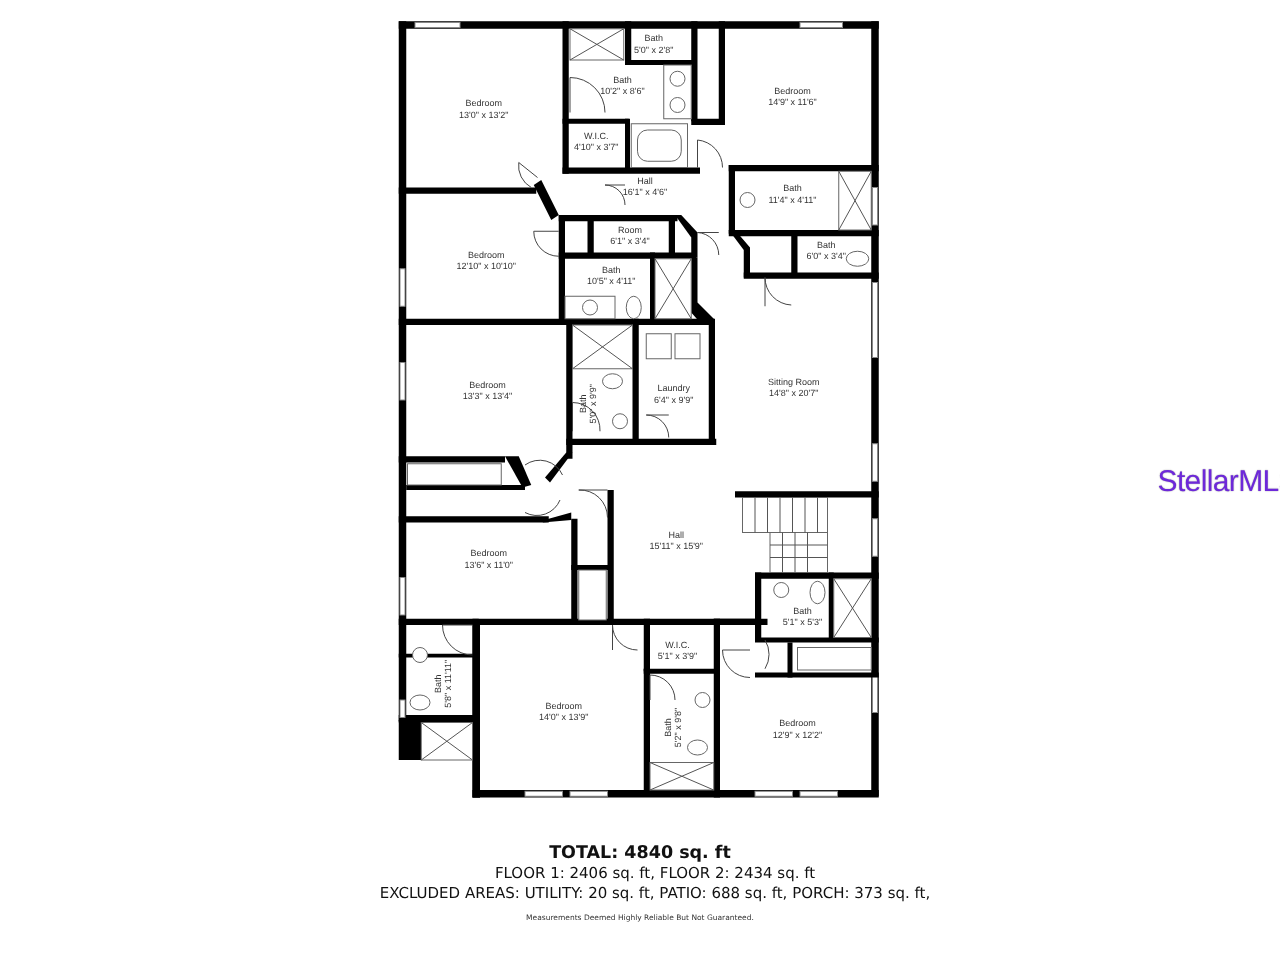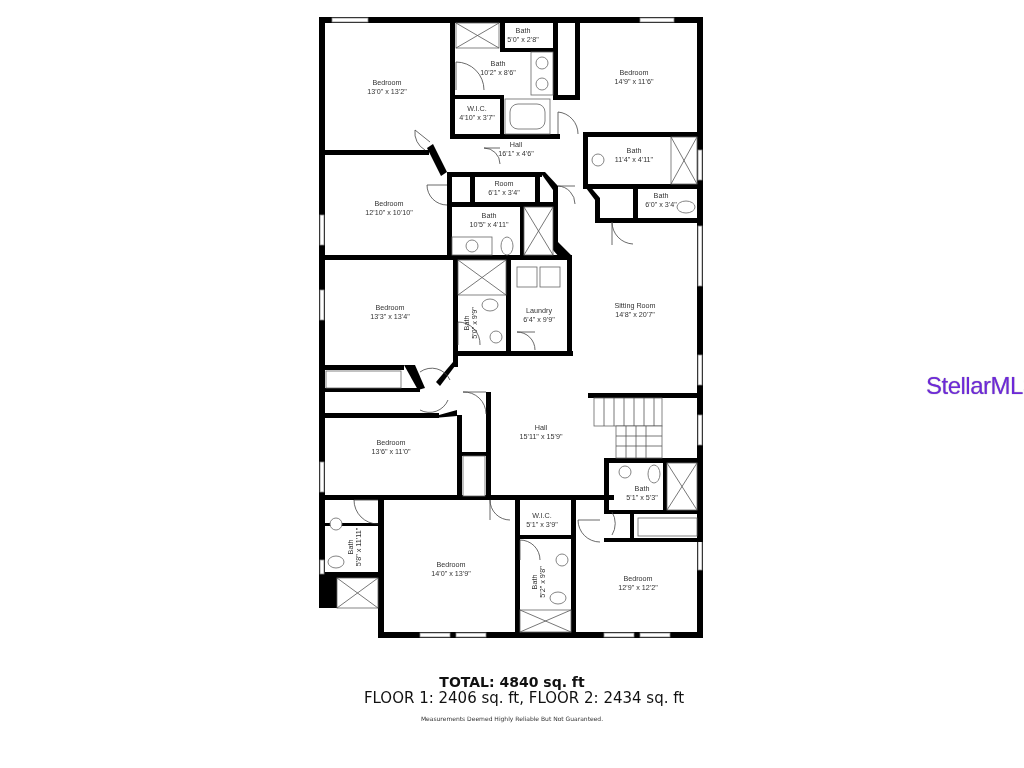--- a/index.html
+++ b/index.html
@@ -7,21 +7,21 @@
   #plan { position:absolute; left:0; top:0; width:1024px; height:660px; }
   .wall { fill:#000; }
   .thin { stroke:#555; stroke-width:0.8; fill:none; }
   .win { fill:#fff; stroke:#888; stroke-width:0.8; }
   .fix { fill:#fff; stroke:#666; stroke-width:0.8; }
   .door { stroke:#444; stroke-width:0.8; fill:none; }
   .lbl { font-family:"Liberation Sans", sans-serif; font-size:7.2px; fill:#333; text-anchor:middle; }
   .watermark { position:absolute; left:926px; top:372px; font-family:"Liberation Sans", sans-serif; font-size:24px; letter-spacing:-0.5px; color:#6d28d9; text-shadow:0 0 1px #bdbdbd, 0 0 1px #bdbdbd; }
   .summary { position:absolute; left:0; width:1024px; top:674px; text-align:center; color:#111; font-family:"DejaVu Sans", sans-serif; }
   .summary .total { font-size:14px; font-weight:bold; line-height:16px; }
-  .summary .line { font-size:15px; line-height:16px;padding-left:24px; }
+  .summary .line { font-size:12px; line-height:16px;padding-left:24px; }
   .summary .note { font-size:6px; color:#333; margin-top:9px; }
 </style>
 </head>
 <body>
 
 <svg id="plan" viewBox="0 0 1024 660" xmlns="http://www.w3.org/2000/svg">
 
   <g>
     <rect class="wall" x="319" y="17" width="6" height="560"></rect>
     <rect class="wall" x="319" y="17" width="384" height="6"></rect>
@@ -271,14 +271,15 @@
     <text class="lbl" x="638" y="581">Bedroom</text>
     <text class="lbl" x="638" y="590">12'9" x 12'2"</text>
   </g>
 </svg>
 
 <div class="watermark">StellarMLS</div>
 
 <div class="summary">
   <div class="total">TOTAL: 4840 sq. ft</div>
   <div class="line">FLOOR 1: 2406 sq. ft, FLOOR 2: 2434 sq. ft</div>
+  <div class="line">EXCLUDED AREAS: UTILITY: 20 sq. ft, PATIO: 688 sq. ft, PORCH: 373 sq. ft,</div>
   <div class="note">Measurements Deemed Highly Reliable But Not Guaranteed.</div>
 </div>
 
 </body></html>

